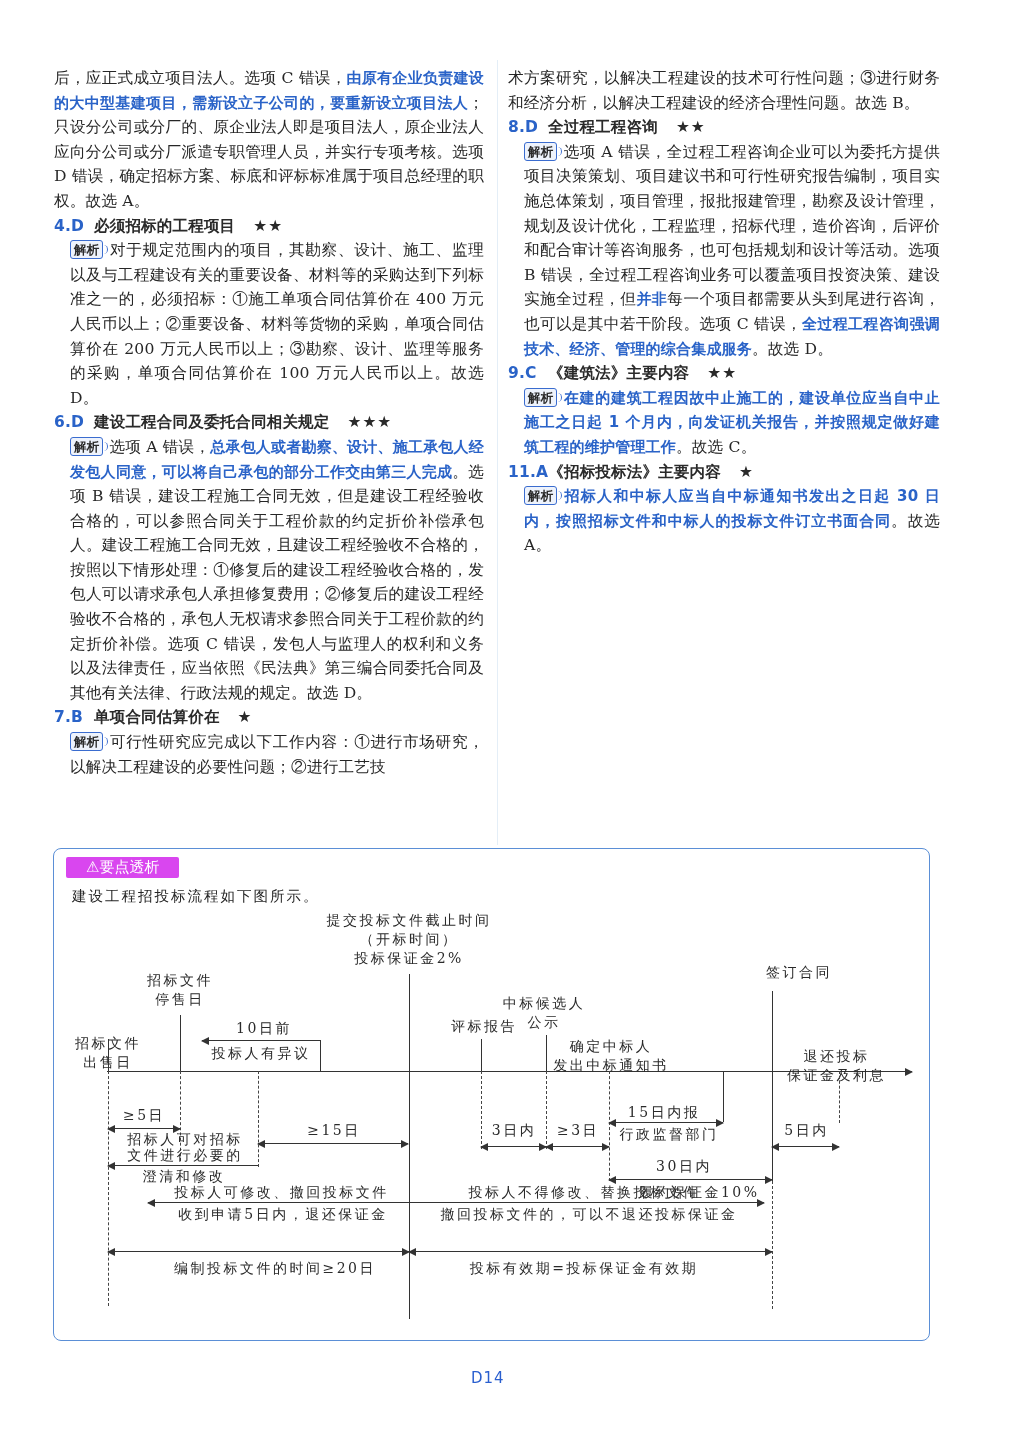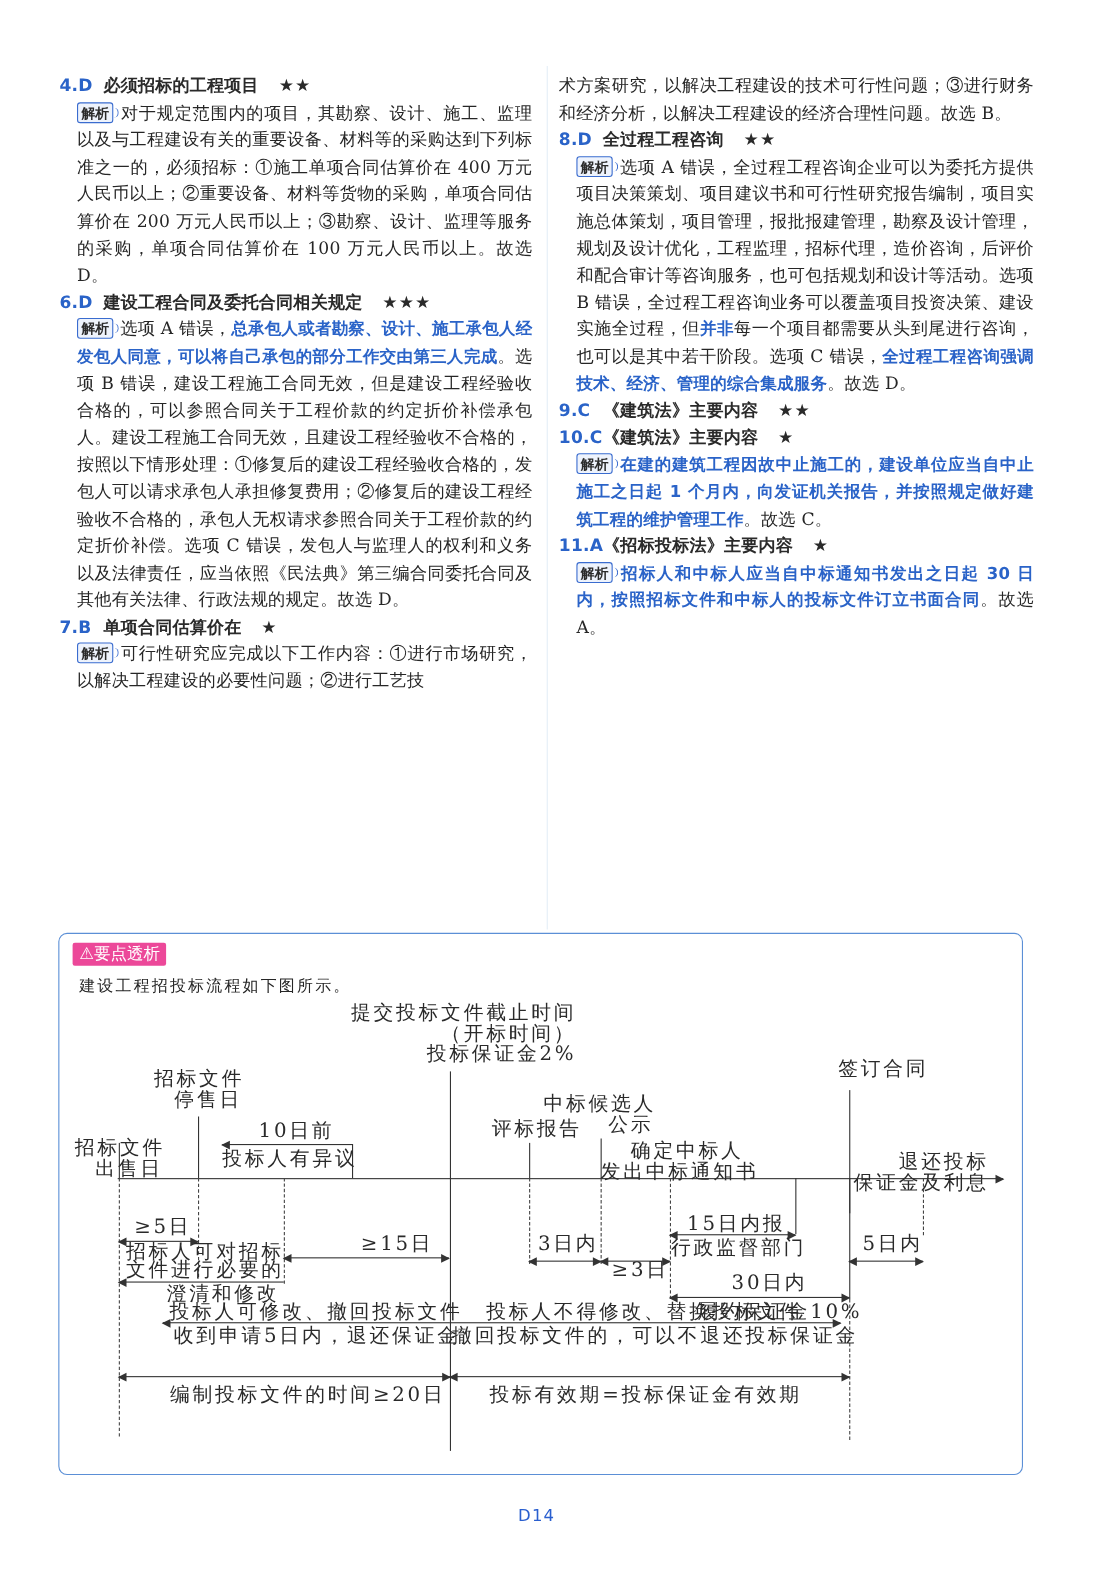--- a/index.html
+++ b/index.html
@@ -12,50 +12,50 @@
   .para.indent { padding-left: 16px; }
   .q-head { font-family: "DejaVu Sans", "Liberation Sans", sans-serif; font-weight: bold; font-size: 15.5px; line-height: 24.6px; color: #2a2a2a; white-space: nowrap; }
   .q-num { color: #2a63c8; font-weight: bold; display: inline-block; min-width: 40px; }
   .q-stars { margin-left: 18px; letter-spacing: 1px; }
   .tag { display: inline-block; border: 1.5px solid #3a6ccf; border-radius: 3px; font-family: "DejaVu Sans", "Liberation Sans", sans-serif; font-size: 12.5px; line-height: 17px; padding: 0 3px; color: #2a2a2a; background: #eef3fc; font-weight: bold; margin-right: 6px; vertical-align: 1px; position: relative; }
   .tag::after { content: ""; position: absolute; right: -6px; top: 4px; width: 6px; height: 9px; border-right: 1.5px solid #3a6ccf; border-radius: 0 6px 6px 0; }
   .hl { color: #2a63c8; font-family: "DejaVu Sans", "Liberation Sans", sans-serif; font-weight: bold; font-size: 15px; }
   .divider { position: absolute; left: 497px; top: 60px; width: 1px; height: 785px; background: #e4eef7; }
 
   .box { position: absolute; left: 53px; top: 848px; width: 877px; height: 493px; border: 1.5px solid #5b8fd6; border-radius: 8px; }
-  .box-tag { position: absolute; left: 12px; top: 8px; background: #ec4899; color: #fff; font-family: "DejaVu Sans", "Liberation Sans", sans-serif; font-size: 15px; padding: 1px 6px; border-radius: 2px; }
+  .box-tag { position: absolute; left: 12px; top: 8px; background: #d946ef; color: #fff; font-family: "DejaVu Sans", "Liberation Sans", sans-serif; font-size: 15px; padding: 1px 20px; border-radius: 2px; }
   .box-intro { position: absolute; left: 18px; top: 38px; font-size: 14.5px; letter-spacing: 2px; }
-  .dg { position: absolute; font-size: 18px; letter-spacing: 2.5px; line-height: 19px; text-align: right; white-space: nowrap; color: #2a2a2a; }
+  .dg { position: absolute; font-size: 14px; letter-spacing: 2.5px; line-height: 19px; text-align: center; white-space: nowrap; color: #2a2a2a; }
   .vline { position: absolute; width: 1.2px; background: #333; }
   .vdash { position: absolute; width: 0; border-left: 1.4px dashed #444; }
   .hline { position: absolute; height: 1.2px; background: #333; }
   .arr-r::after { content: ""; position: absolute; right: -1px; top: -3.5px; border-left: 8px solid #333; border-top: 4px solid transparent; border-bottom: 4px solid transparent; }
   .arr-l::before { content: ""; position: absolute; left: -1px; top: -3.5px; border-right: 8px solid #333; border-top: 4px solid transparent; border-bottom: 4px solid transparent; }
   .page-num { position: absolute; left: 471px; top: 1369px; font-family: "DejaVu Sans", "Liberation Sans", sans-serif; color: #2a5fcf; font-size: 15px; letter-spacing: 1px; }
 </style>
 </head>
 <body>
 
 <div class="divider"></div>
 
 <div class="col left" id="left-col">
+  <div class="para" id="left-cont"><span>后，应正式成立项目法人。选项 C 错误，</span><span class="hl">由原有企业负责建设的大中型基建项目，需新设立子公司的，要重新设立项目法人</span><span>；只设分公司或分厂的、原企业法人即是项目法人，原企业法人应向分公司或分厂派遣专职管理人员，并实行专项考核。选项 D 错误，确定招标方案、标底和评标标准属于项目总经理的职权。故选 A。</span></div>
 <div class="q-head"><span class="q-num">4.D</span><span>必须招标的工程项目</span><span class="q-stars">★★</span></div>
     <div class="para indent"><span class="tag">解析</span><span>对于规定范围内的项目，其勘察、设计、施工、监理以及与工程建设有关的重要设备、材料等的采购达到下列标准之一的，必须招标：①施工单项合同估算价在 400 万元人民币以上；②重要设备、材料等货物的采购，单项合同估算价在 200 万元人民币以上；③勘察、设计、监理等服务的采购，单项合同估算价在 100 万元人民币以上。故选 D。</span></div>
     <div class="q-head"><span class="q-num">6.D</span><span>建设工程合同及委托合同相关规定</span><span class="q-stars">★★★</span></div>
     <div class="para indent"><span class="tag">解析</span><span>选项 A 错误，</span><span class="hl">总承包人或者勘察、设计、施工承包人经发包人同意，可以将自己承包的部分工作交由第三人完成</span><span>。选项 B 错误，建设工程施工合同无效，但是建设工程经验收合格的，可以参照合同关于工程价款的约定折价补偿承包人。建设工程施工合同无效，且建设工程经验收不合格的，按照以下情形处理：①修复后的建设工程经验收合格的，发包人可以请求承包人承担修复费用；②修复后的建设工程经验收不合格的，承包人无权请求参照合同关于工程价款的约定折价补偿。选项 C 错误，发包人与监理人的权利和义务以及法律责任，应当依照《民法典》第三编合同委托合同及其他有关法律、行政法规的规定。故选 D。</span></div>
     <div class="q-head"><span class="q-num">7.B</span><span>单项合同估算价在</span><span class="q-stars">★</span></div>
     <div class="para indent"><span class="tag">解析</span><span>可行性研究应完成以下工作内容：①进行市场研究，以解决工程建设的必要性问题；②进行工艺技</span></div>
   </div>
 
 <div class="col right" id="right-col">
   <div class="para" id="right-cont"><span>术方案研究，以解决工程建设的技术可行性问题；③进行财务和经济分析，以解决工程建设的经济合理性问题。故选 B。</span></div>
 <div class="q-head"><span class="q-num">8.D</span><span>全过程工程咨询</span><span class="q-stars">★★</span></div>
     <div class="para indent"><span class="tag">解析</span><span>选项 A 错误，全过程工程咨询企业可以为委托方提供项目决策策划、项目建议书和可行性研究报告编制，项目实施总体策划，项目管理，报批报建管理，勘察及设计管理，规划及设计优化，工程监理，招标代理，造价咨询，后评价和配合审计等咨询服务，也可包括规划和设计等活动。选项 B 错误，全过程工程咨询业务可以覆盖项目投资决策、建设实施全过程，但</span><span class="hl">并非</span><span>每一个项目都需要从头到尾进行咨询，也可以是其中若干阶段。选项 C 错误，</span><span class="hl">全过程工程咨询强调技术、经济、管理的综合集成服务</span><span>。故选 D。</span></div>
     <div class="q-head"><span class="q-num">9.C</span><span>《建筑法》主要内容</span><span class="q-stars">★★</span></div>
-    <div class="q-head"><span class="q-num">10.C</span><span>《建筑法》主要内容</span><span class="q-stars">★</span></div>
     <div class="para indent"><span class="tag">解析</span><span class="hl">在建的建筑工程因故中止施工的，建设单位应当自中止施工之日起 1 个月内，向发证机关报告，并按照规定做好建筑工程的维护管理工作</span><span>。故选 C。</span></div>
     <div class="q-head"><span class="q-num">11.A</span><span>《招标投标法》主要内容</span><span class="q-stars">★</span></div>
     <div class="para indent"><span class="tag">解析</span><span class="hl">招标人和中标人应当自中标通知书发出之日起 30 日内，按照招标文件和中标人的投标文件订立书面合同</span><span>。故选 A。</span></div>
   </div>
 
 <div class="box">
   <div class="box-tag">⚠要点透析</div>
   <div class="box-intro">建设工程招投标流程如下图所示。</div>
 
   <div class="hline arr-r" style="left:53px; top:222px; width:805px;"></div>
@@ -167,21 +167,21 @@
   <div class="hline arr-l" style="left:94px; top:353px; width:261px;"></div>
   <div class="dg" style="left:104px; top:356px; width:250px;">收到申请5日内，退还保证金</div>
 
   <div class="dg" style="left:385px; top:334px; width:290px;">投标人不得修改、替换投标文件</div>
   <div class="hline arr-r" style="left:355px; top:353px; width:355px;"></div>
   <div class="dg" style="left:357px; top:356px; width:356px;">撤回投标文件的，可以不退还投标保证金</div>
 
   <div class="dg" style="left:430px; top:272px; width:60px;">3日内</div>
   <div class="hline arr-l arr-r" style="left:427px; top:297px; width:65px;"></div>
 
-  <div class="dg" style="left:494px; top:272px; width:60px;margin-top:24px;">≥3日</div>
+  <div class="dg" style="left:494px; top:272px; width:60px;">≥3日</div>
   <div class="hline arr-l arr-r" style="left:492px; top:297px; width:63px;"></div>
 
   <div class="dg" style="left:560px; top:254px; width:100px;">15日内报</div>
   <div class="hline arr-l arr-r" style="left:555px; top:273px; width:114px;"></div>
   <div class="vline" style="left:669px; top:222px; height:51px;"></div>
   <div class="dg" style="left:556px; top:276px; width:118px;">行政监督部门</div>
 
   <div class="dg" style="left:580px; top:308px; width:100px;">30日内</div>
   <div class="hline arr-l arr-r" style="left:555px; top:330px; width:163px;"></div>
   <div class="dg" style="left:580px; top:334px; width:130px;">履约保证金10%</div>

